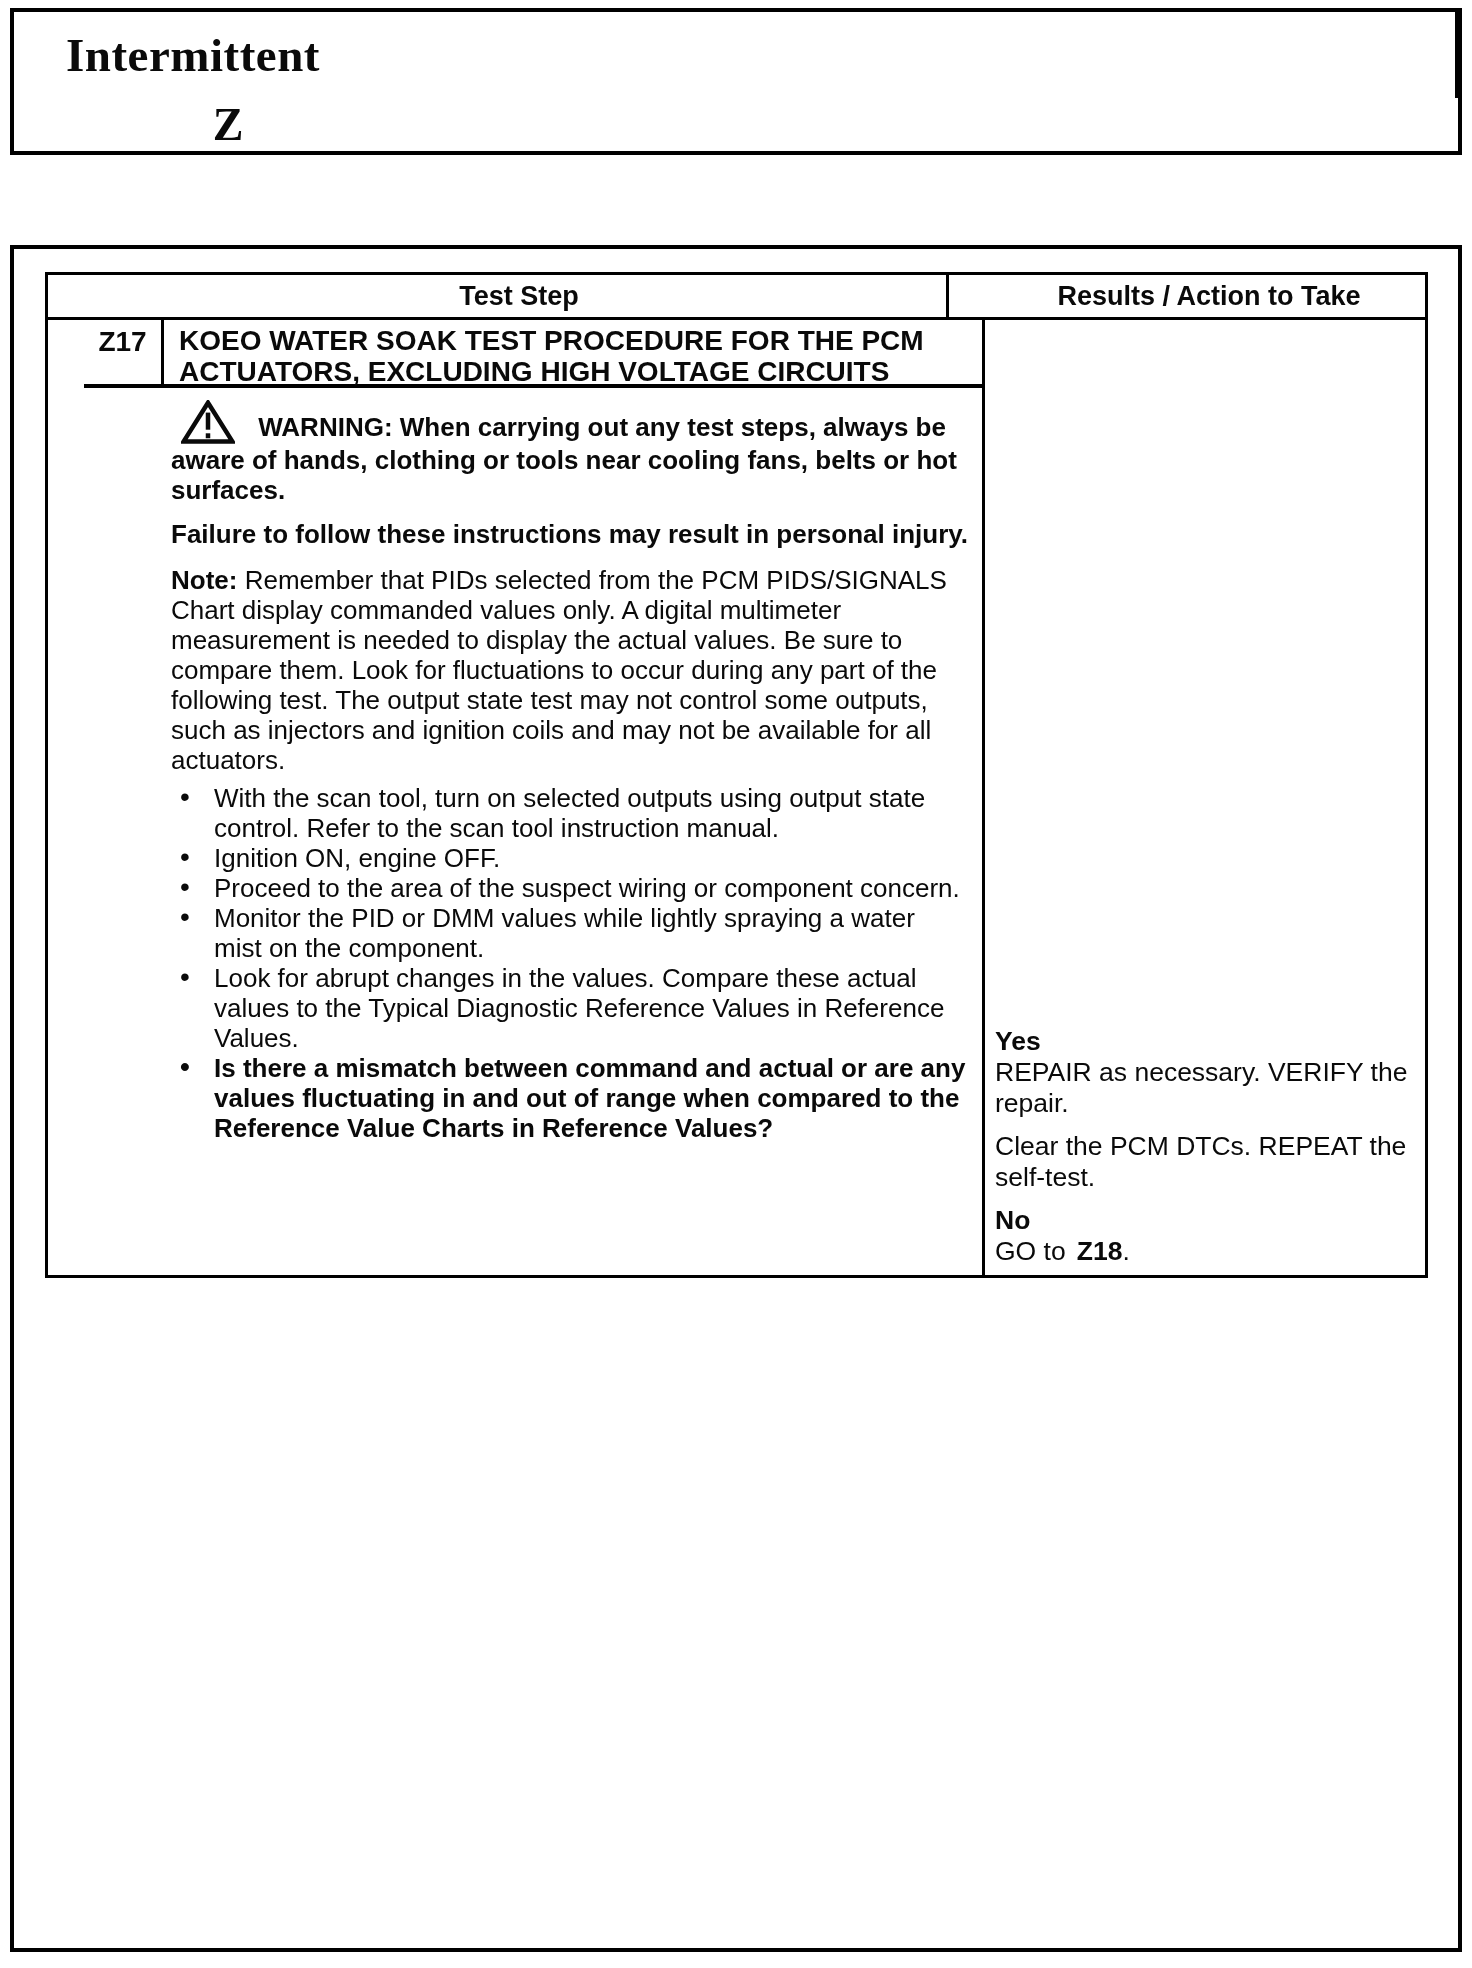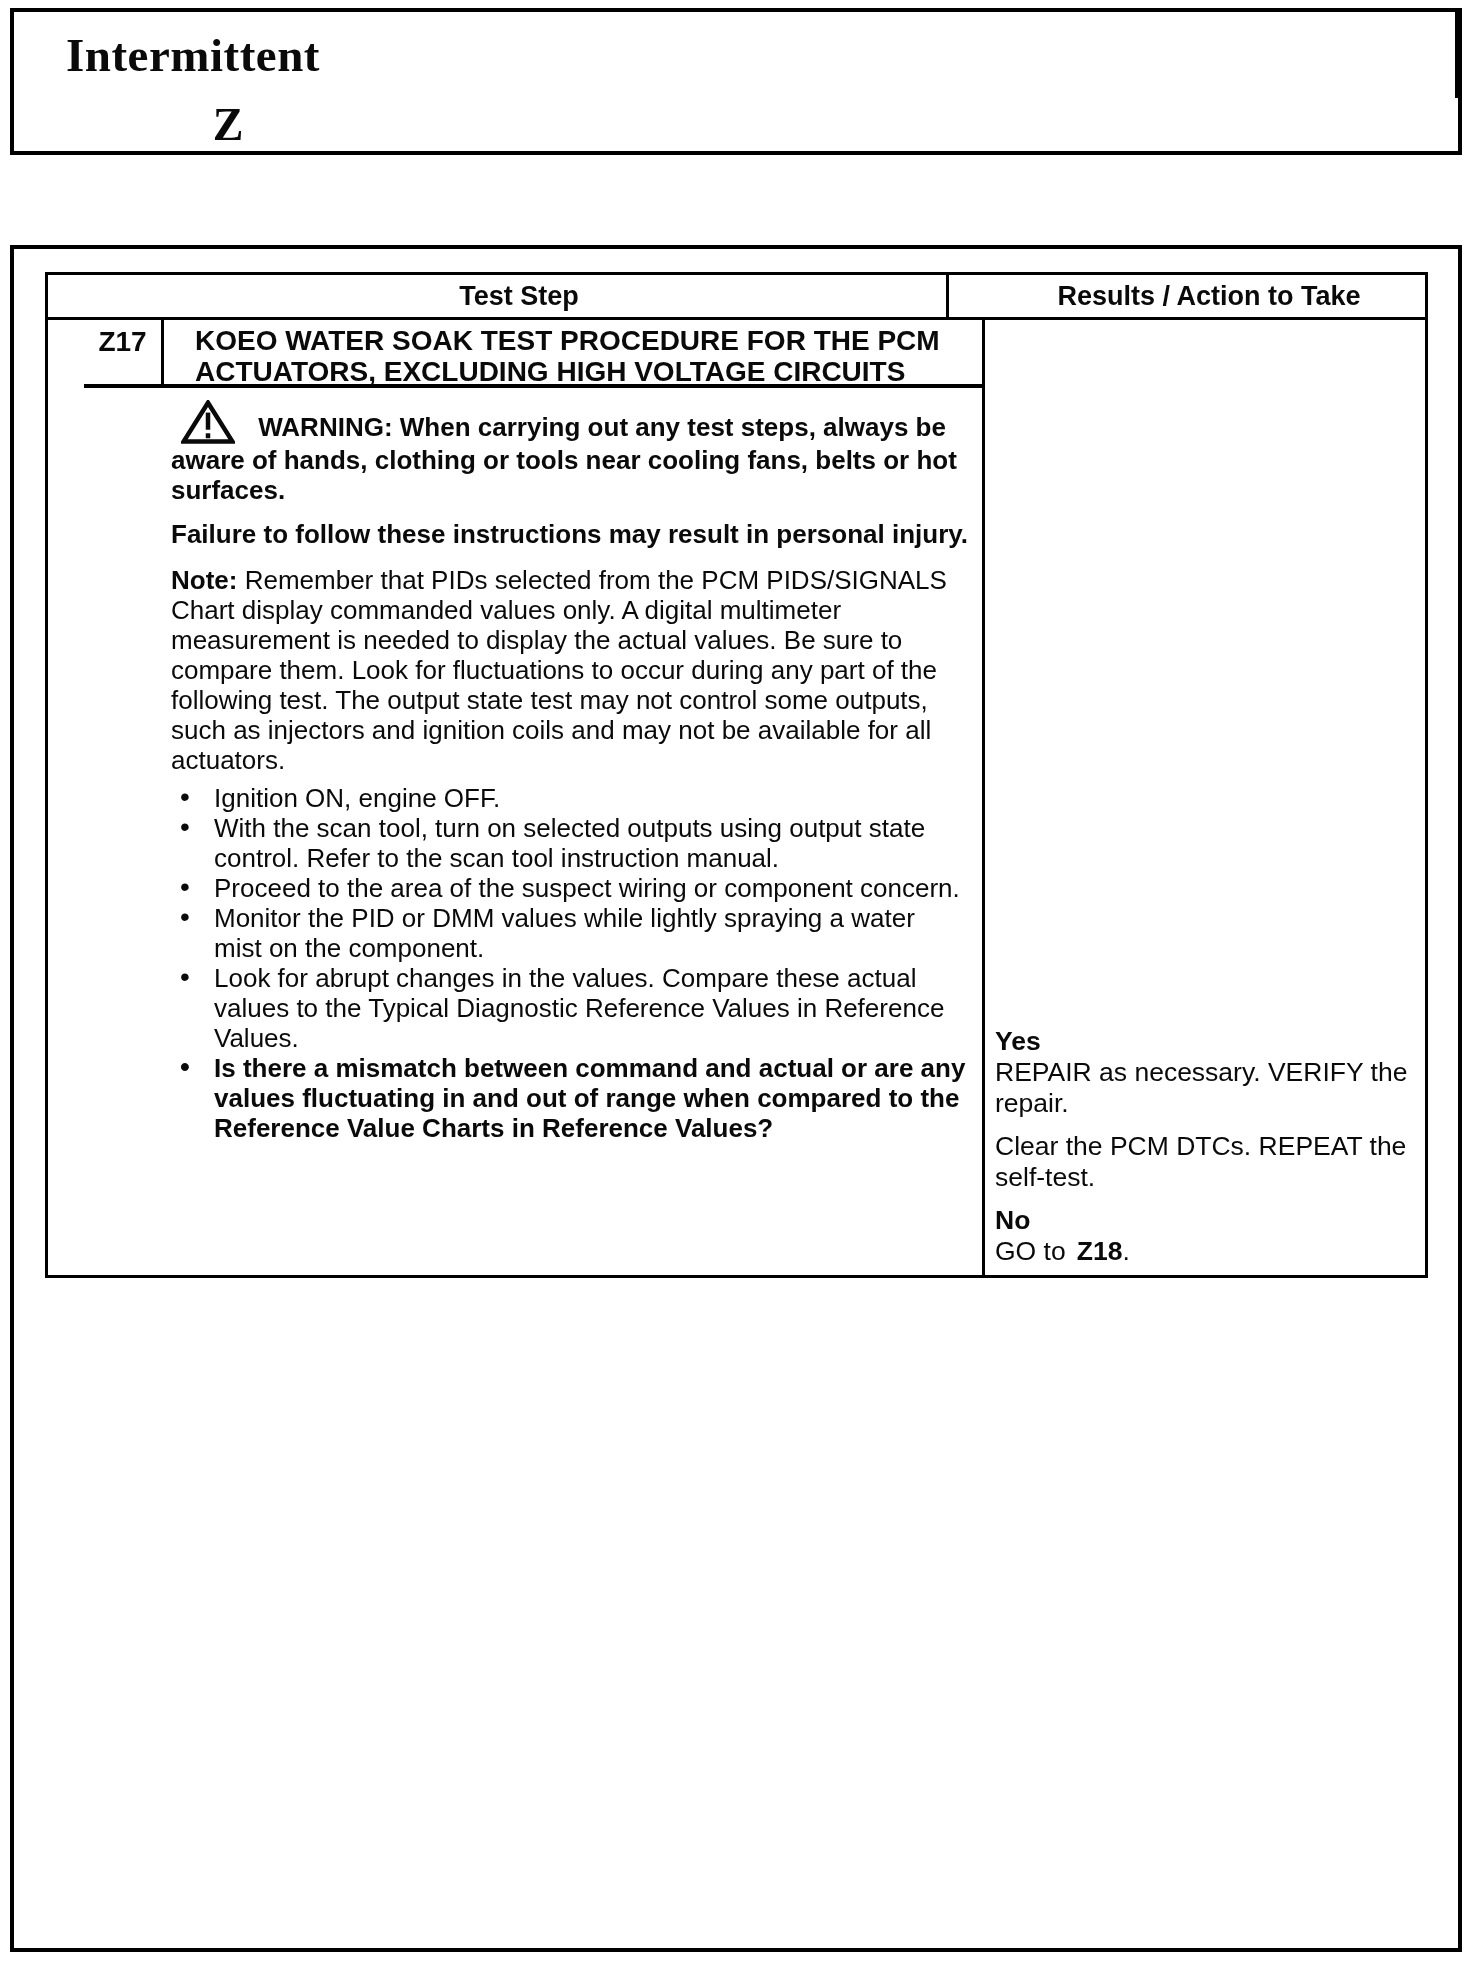--- a/index.html
+++ b/index.html
@@ -47,21 +47,21 @@
                  display: flex; flex-direction: column; min-height: 0; margin-left: 36px; }
 
   .step-title-row { display: flex; height: 68px; border-bottom: 4px solid #000; }
   .step-id-cell {
     width: 80px; border-right: 3px solid #000;
     display: flex; align-items: flex-start; justify-content: center;
     font-weight: bold; font-size: 28px; padding-top: 6px;
   }
   .step-title-cell {
     flex: 1; font-weight: bold; font-size: 28px; line-height: 31px;
-    padding: 5px 14px 0 31px;
+    padding: 5px 14px 0 15px;
   }
 
   .step-body {
     flex: 1; padding: 12px 14px 0 87px;
     font-size: 26px; line-height: 30px; overflow: hidden;
   }
   .step-body p.warning { font-weight: bold; margin-bottom: 14px; text-indent: 10px; }
   .step-body p.warning2 { font-weight: bold; margin-bottom: 16px; }
   .step-body p.note { margin-bottom: 8px; }
   .note .note-label, .b { font-weight: bold; }
@@ -133,24 +133,24 @@
 
           <p class="warning2">Failure to follow these instructions may result in personal injury.</p>
 
           <p class="note">
             <span class="note-label">Note:</span>
             <span>Remember that PIDs selected from the PCM PIDS/SIGNALS Chart display commanded values only. A digital multimeter measurement is needed to display the actual values. Be sure to compare them. Look for fluctuations to occur during any part of the following test. The output state test may not control some outputs, such as injectors and ignition coils and may not be available for all actuators.</span>
           </p>
 
           <ul class="bullets">
             <li>
-              <span>Ignition ON, engine OFF.</span>
+              <span>With the scan tool, turn on selected outputs using output state control. Refer to the scan tool instruction manual.</span>
             </li>
             <li>
-              <span>With the scan tool, turn on selected outputs using output state control. Refer to the scan tool instruction manual.</span>
+              <span>Ignition ON, engine OFF.</span>
             </li>
             <li>
               <span>Proceed to the area of the suspect wiring or component concern.</span>
             </li>
             <li>
               <span>Monitor the PID or DMM values while lightly spraying a water mist on the component.</span>
             </li>
             <li>
               <span>Look for abrupt changes in the values. Compare these actual values to the Typical Diagnostic Reference Values in Reference Values.</span>
             </li>

